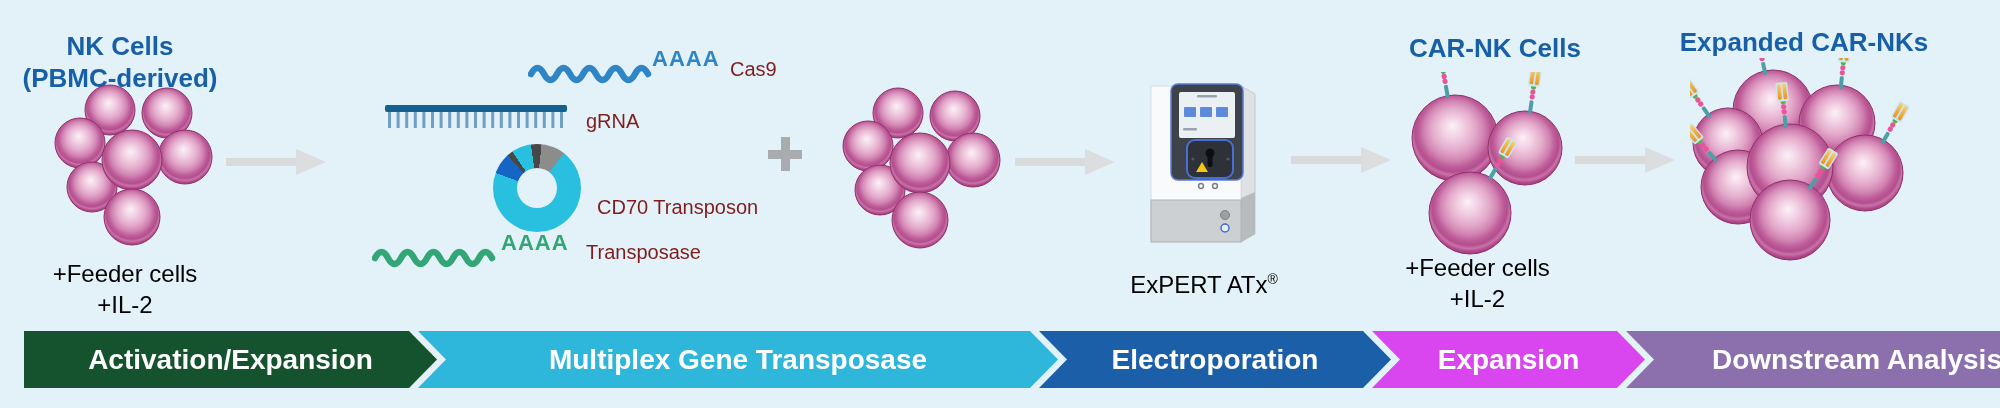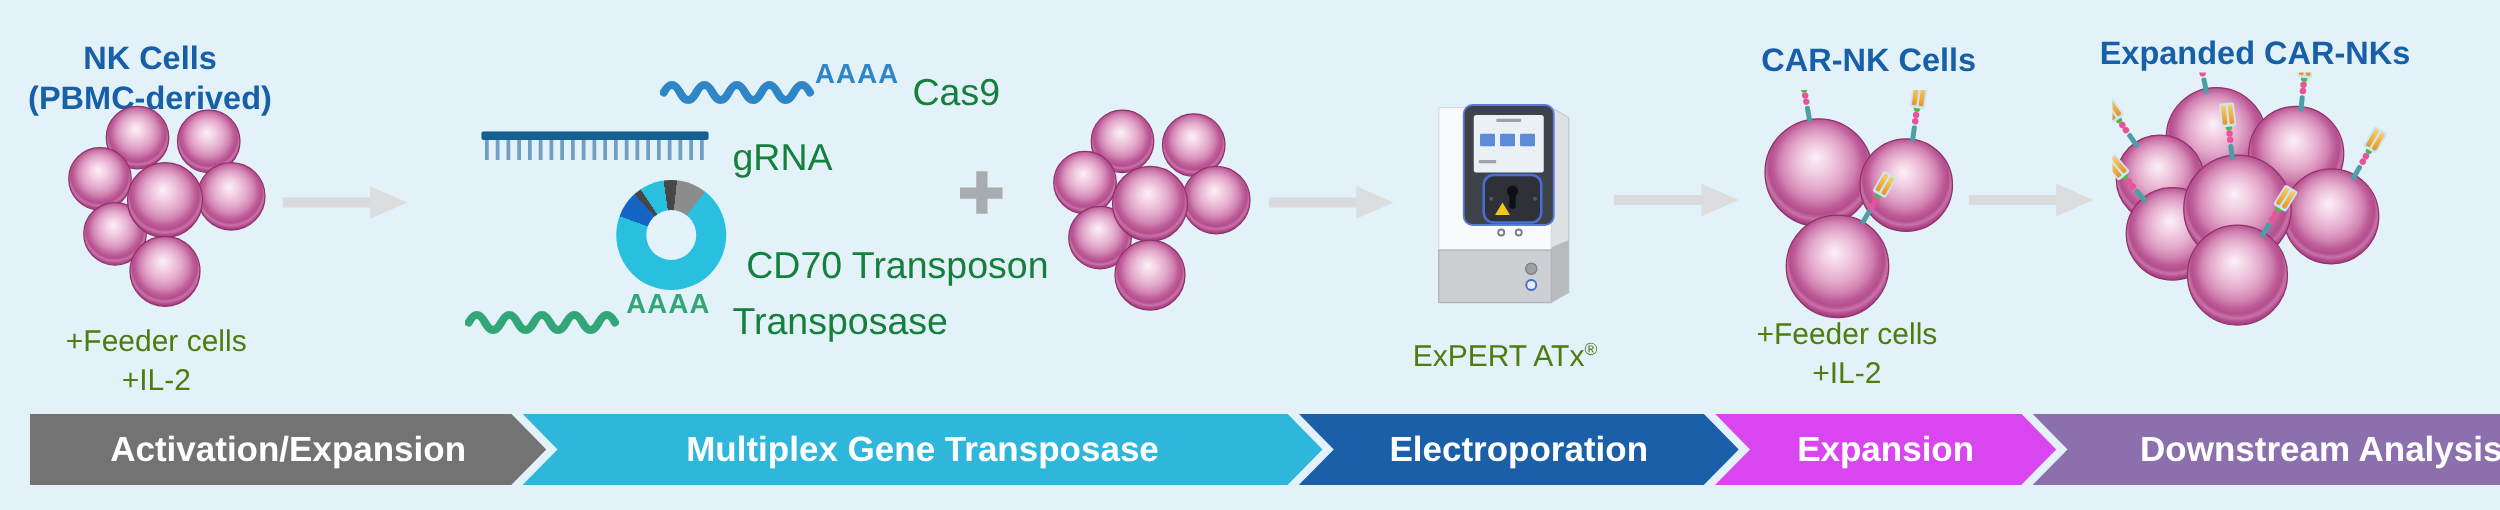--- a/index.html
+++ b/index.html
@@ -10,23 +10,23 @@
     font-family:"Liberation Sans",sans-serif;
     overflow:hidden;
   }
   .abs{position:absolute;}
   .section-title{
     color:var(--title-blue,#1760A8);
     font-weight:bold;font-size:26px;line-height:32px;
     text-align:center;white-space:pre-line;
   }
   .note{
-    color:#4d7c0f;font-size:24px;line-height:31px;text-align:center;
-  }
-  .mol-label{color:#15803d;font-size:30px;white-space:nowrap;}
+    color:#000000;font-size:24px;line-height:31px;text-align:center;
+  }
+  .mol-label{color:#7f1d1d;font-size:20px;white-space:nowrap;}
   .polyA{font-weight:bold;font-size:22px;letter-spacing:1px;white-space:nowrap;}
   .polyA.blue{color:var(--cas9-blue,#2E86C6);}
   .polyA.green{color:var(--transposase-green,#33A678);}
   
   #donut{
     width:88px;height:88px;border-radius:50%;
     background:conic-gradient(from 0deg,
       #474747 0deg 6deg,
       #8C8C8C 6deg 38deg,
       #29BFDF 38deg 290deg,
@@ -234,21 +234,21 @@
       <use href="#car-ant" transform="translate(75.5 16.8) rotate(-12)"></use>
       <use href="#car-ant" transform="translate(150.6 31.2) rotate(6)"></use>
       <use href="#car-ant" transform="translate(20.2 59.6) rotate(-35)"></use>
       <use href="#car-ant" transform="translate(192 85.6) rotate(30)"></use>
       <use href="#car-ant" transform="translate(95.9 70.2) rotate(-6)"></use>
       <use href="#car-ant" transform="translate(26.8 103.7) rotate(-40)"></use>
       <use href="#car-ant" transform="translate(119.1 131.5) rotate(32)"></use>
     </svg>
 
   <div class="abs" id="banner">
-    <div class="stage first" style="width: 393px; background: #737373;">
+    <div class="stage first" style="width: 393px; background: #14532d;">
       <span>Activation/Expansion</span>
     </div>
     <div class="stage" style="width: 620px; background: rgb(46, 183, 219);">
       <span>Multiplex Gene Transposase</span>
     </div>
     <div class="stage" style="width: 332px; background: rgb(27, 95, 168); align-items: center;">
       <span>Electroporation</span>
     </div>
     <div class="stage" style="width: 253px; background: #d946ef;">
       <span>Expansion</span>

